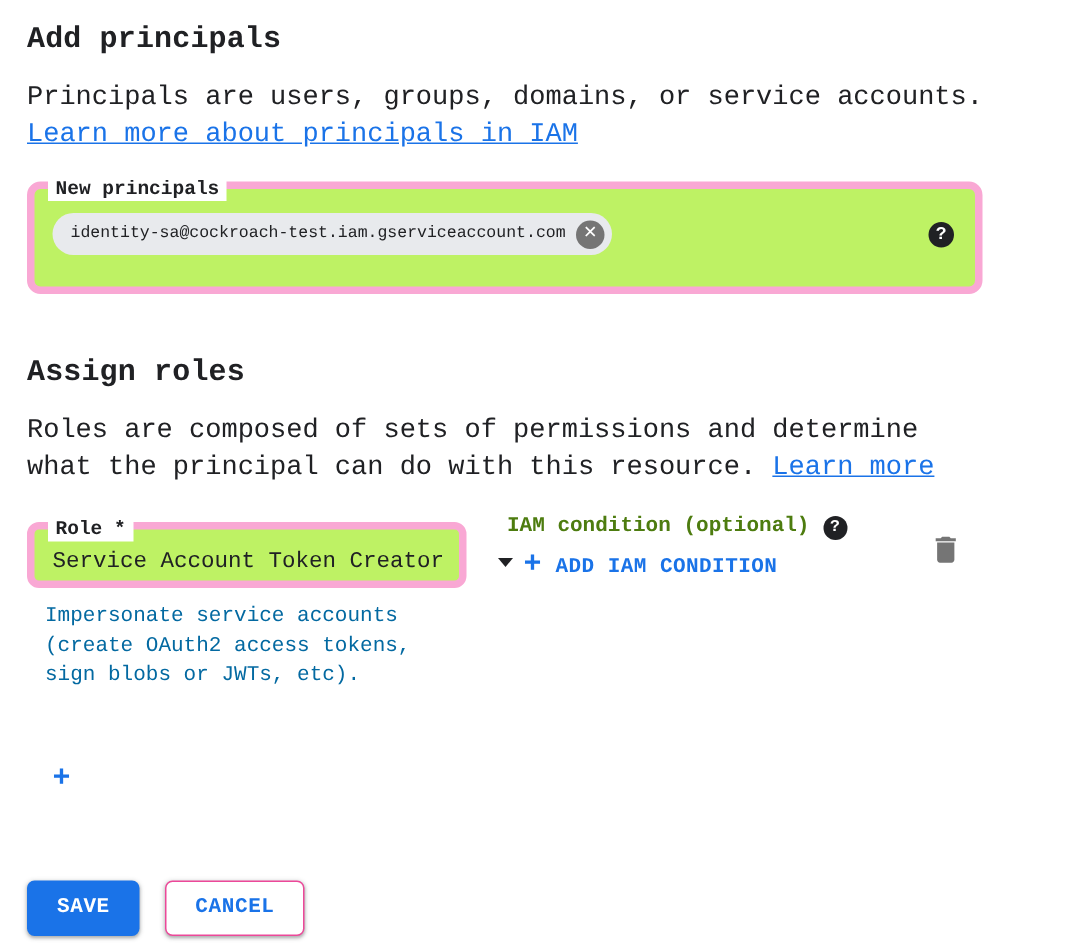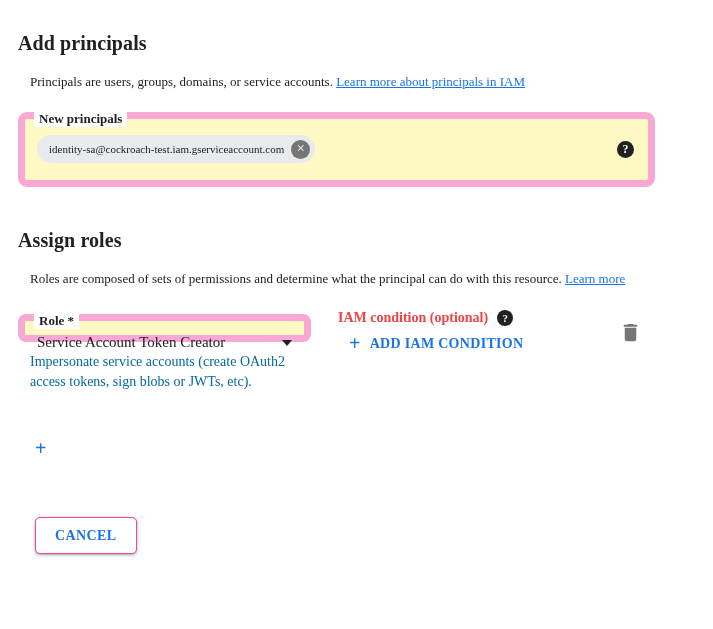--- a/index.html
+++ b/index.html
@@ -1,33 +1,33 @@
 <!DOCTYPE html>
 <html><head>
 <meta charset="utf-8">
 <style>
   * { box-sizing: border-box; }
   html, body { margin: 0; padding: 0; background: #fff; }
   .page {
     width: 713px; height: 629px; overflow: hidden;
     background: #fff; color: #202124;
-    font-family: Liberation Serif, serif;
-    padding: 30px 20px 0 18px; position: relative;
+    font-family: Liberation Mono, monospace;
+    padding: 14px 20px 0 18px; position: relative;
   }
   .section-title {
     font-size: 20px; font-weight: bold; line-height: 26px;
     margin: 0; color: #202124; letter-spacing: 0.1px;
   }
-  .desc { font-size: 13px; line-height: 25px; margin: 13px 0 0 12px; color: #202124; }
+  .desc { font-size: 18px; line-height: 25px; margin: 13px 0 0 0; color: #202124; }
   .desc-principals { max-width: 655px; }
   .desc-roles { max-width: 608px; }
   a.link { color: #1a73e8; text-decoration: underline; cursor: pointer; }
 
   
-  .outline-box { border: 7px solid #f9a8d4; border-radius: 9px; position: relative; background: #fef9c3; }
+  .outline-box { border: 5px solid #f9a8d4; border-radius: 9px; position: relative; background: #bef264; }
   .outline-label {
     position: absolute; top: -8px; left: 9px; background: #fff;
     padding: 0 5px; font-size: 13px; font-weight: bold; line-height: 16px; color: #202124;
     white-space: nowrap;
   }
 
   .principals-field { margin-top: 18px; width: 637px; height: 75px; }
   .principals-inner { display: flex; align-items: center; padding: 16px 14px 0 12px; }
   .chip {
     display: inline-flex; align-items: center; background: #e8eaed;
@@ -44,36 +44,36 @@
     width: 17px; height: 17px; border-radius: 50%; background: #202124; color: #fff;
     font-size: 12px; font-weight: bold; display: inline-flex; align-items: center;
     justify-content: center; cursor: pointer; flex: none;
   }
   .principals-help { margin-left: auto; }
 
   .assign-title { margin-top: 40px; }
 
   .role-row { display: flex; align-items: flex-start; margin-top: 23px; }
   .role-col { width: 293px; flex: none; }
-  .role-field { height: 28px; border-radius: 8px; cursor: pointer; }
+  .role-field { height: 44px; border-radius: 8px; cursor: pointer; }
   .role-value-row { display: flex; align-items: center; padding: 13px 12px 0 12px; gap: 36px; }
   .role-value { font-size: 15px; color: #202124; white-space: nowrap; }
   .caret {
     width: 0; height: 0; margin-left: auto;
     border-left: 5px solid transparent; border-right: 5px solid transparent;
     border-top: 6px solid #202124;
   }
   .role-helper {
     font-size: 14px; line-height: 19.5px; color: #0369a1;
     margin: 10px 0 16px 12px; width: 272px;
   }
 
   .iam-col { margin-left: 27px; margin-top: -5px; }
   .iam-label-row { display: flex; align-items: center; }
-  .iam-label { font-size: 14px; font-weight: bold; color: #ef4444; line-height: 17px; }
+  .iam-label { font-size: 14px; font-weight: bold; color: #4d7c0f; line-height: 17px; }
   .iam-help { margin-left: 9px; width: 16px; height: 16px; font-size: 11px; }
 
   .text-button {
     display: inline-flex; align-items: center; background: none; border: none;
     color: #1a73e8; font-weight: bold; font-size: 14px; letter-spacing: 0.3px;
     cursor: pointer; padding: 0; font-family: inherit; white-space: nowrap;
   }
   .plus-glyph { font-size: 20px; font-weight: bold; margin-right: 9px; line-height: 14px; position: relative; top: -1px; }
   .add-iam { margin-top: 10px; margin-left: 11px; }
 
@@ -162,16 +162,17 @@
 
   </div>
 
   <div class="add-role-row">
     <button class="text-button">
       <span class="plus-glyph">+</span>
     </button>
   </div>
 
   <div class="footer">
+    <button class="btn btn-save">SAVE</button>
     <button class="btn btn-cancel">CANCEL</button>
   </div>
 
 </div>
 
 </body></html>

